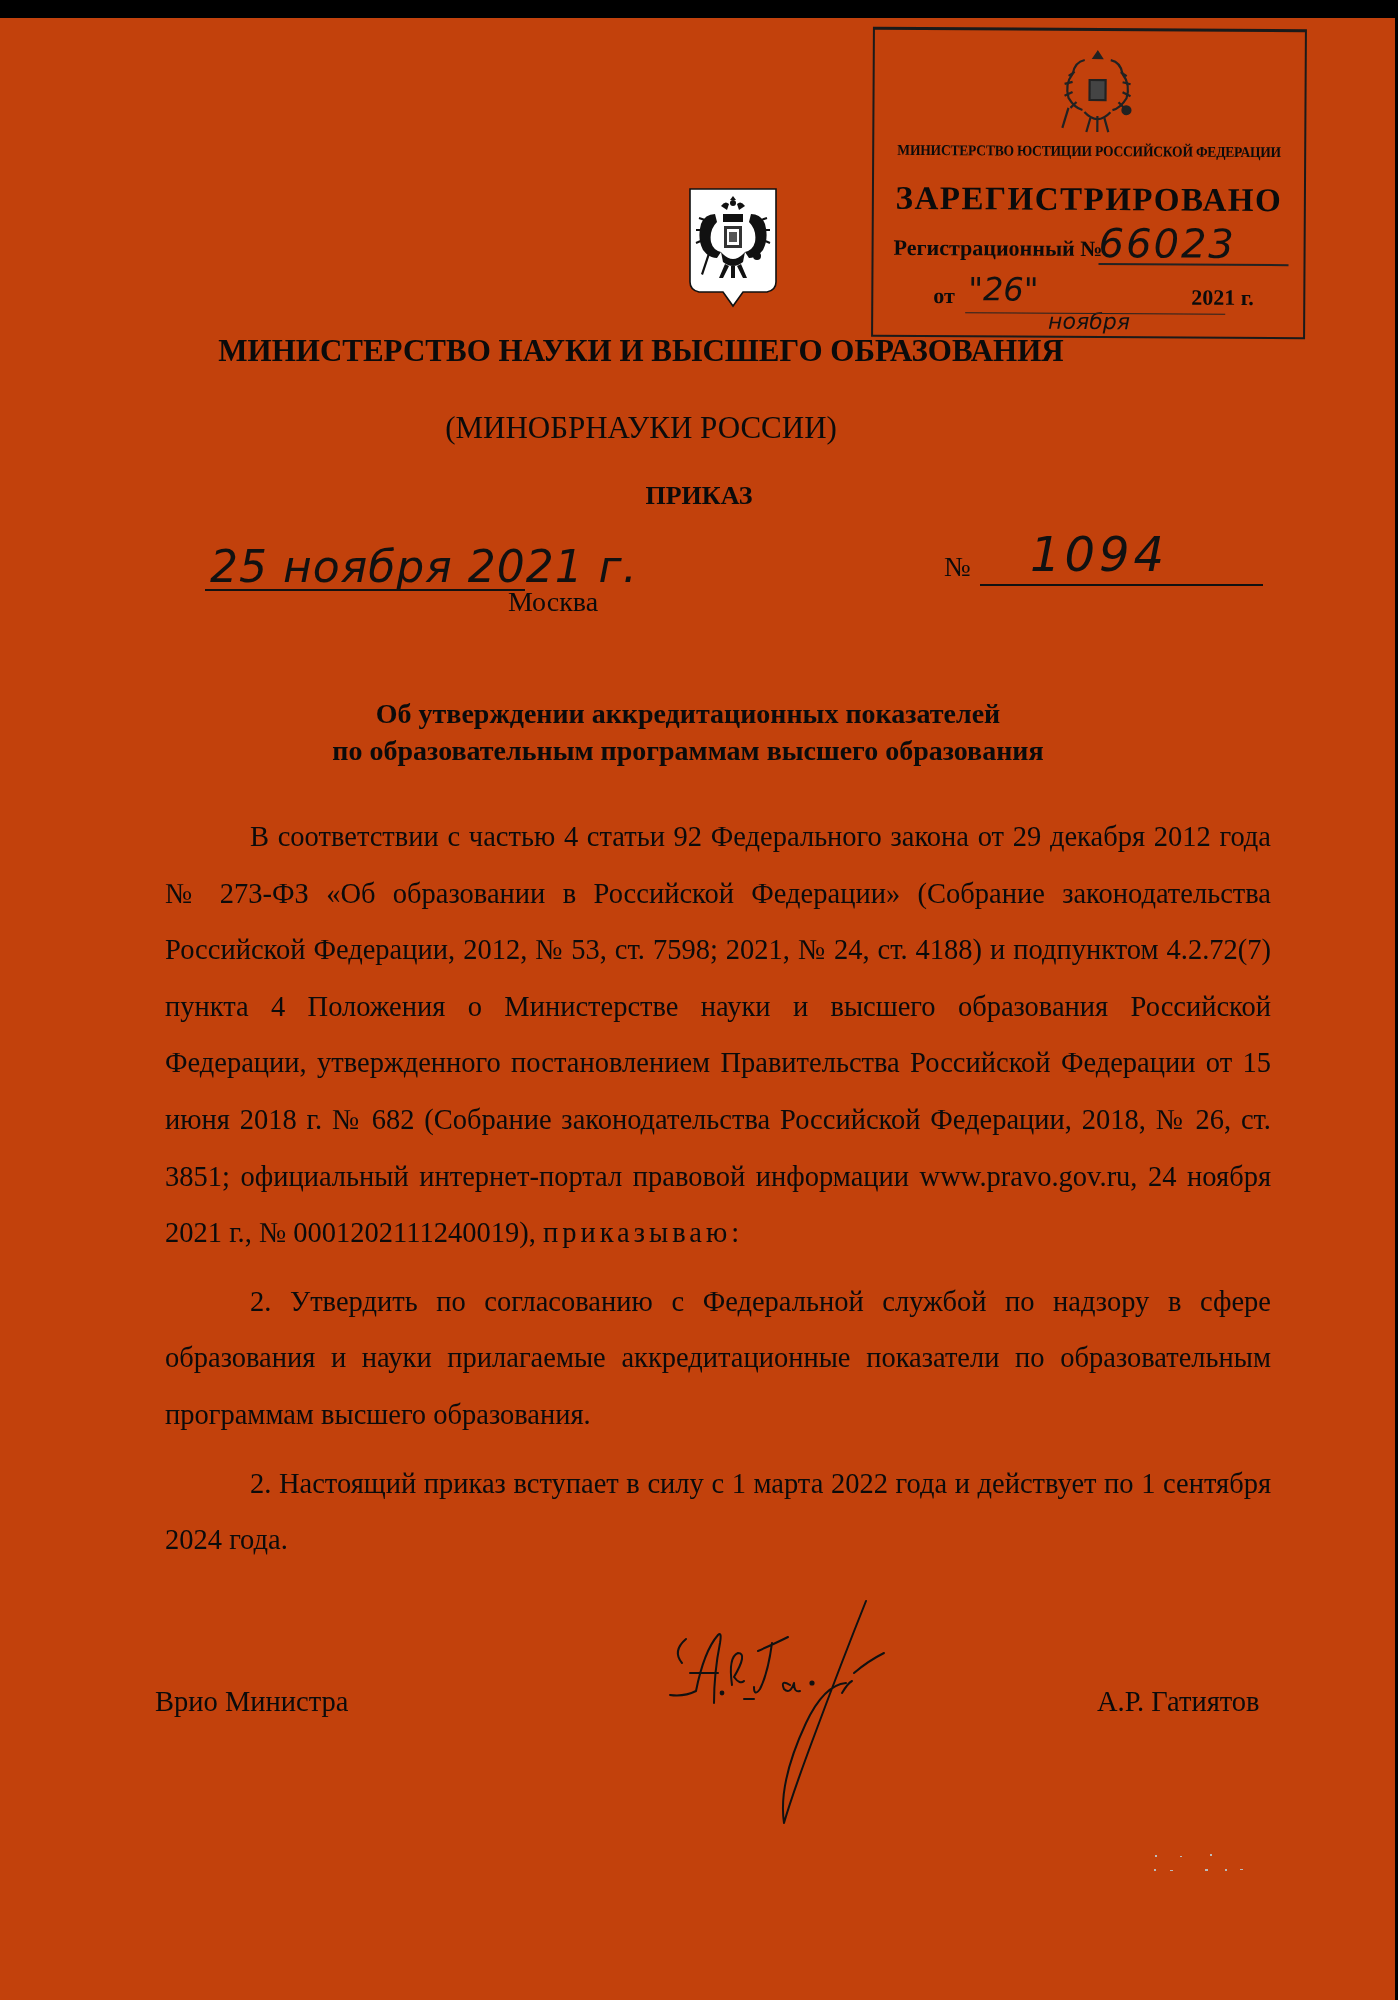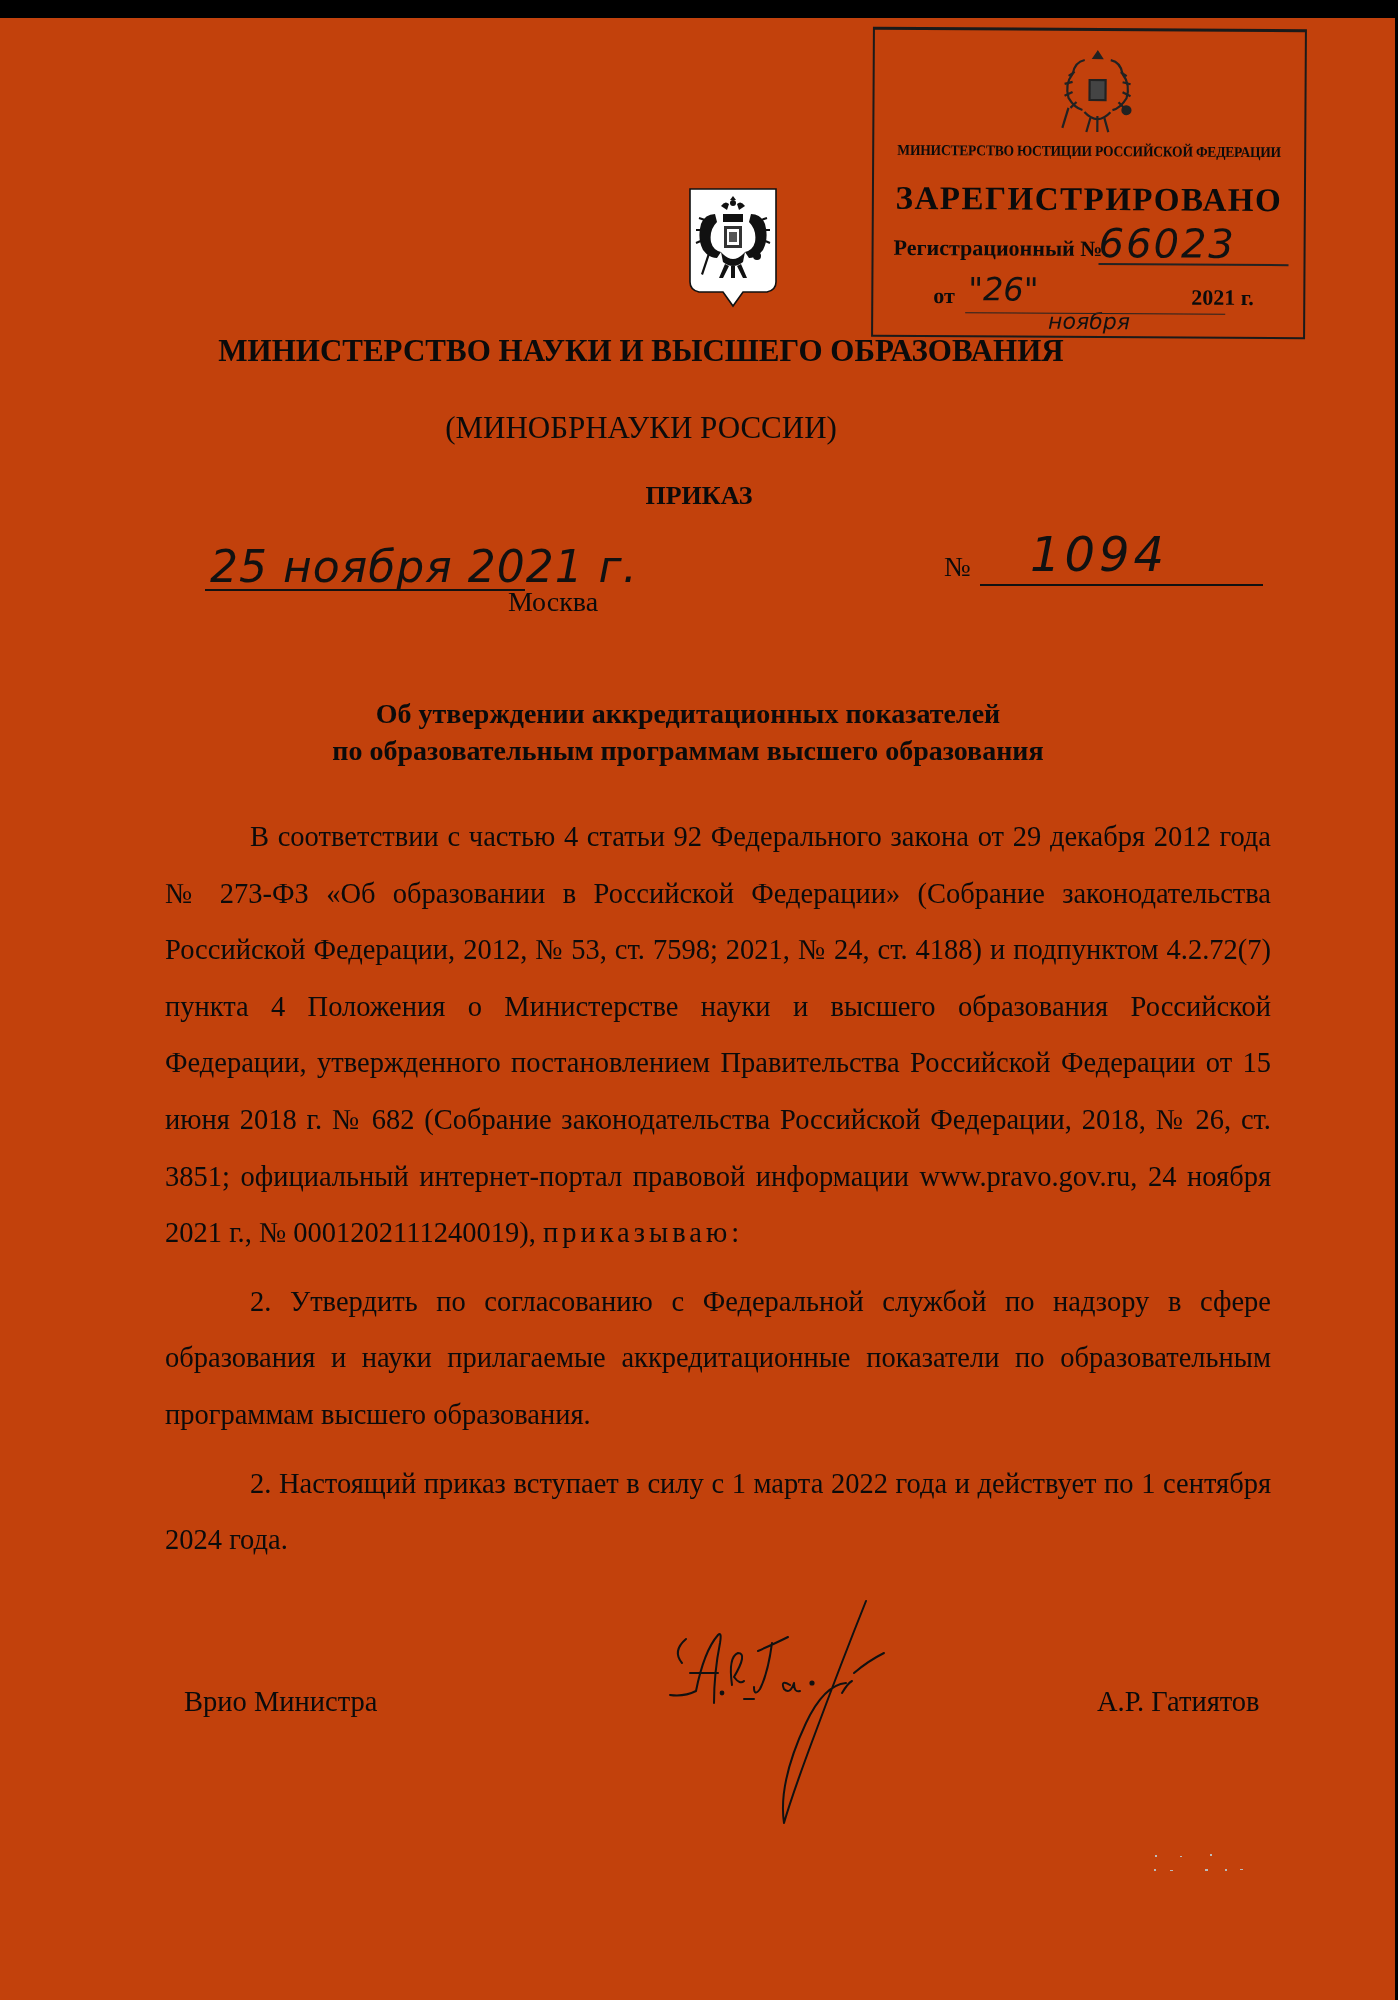--- a/index.html
+++ b/index.html
@@ -74,21 +74,21 @@
     font-weight: bold; font-size: 28px; line-height: 37px; top: 677px;
   }
 
   .body {
     position: absolute; left: 153px; width: 1130px; font-size: 28.5px; line-height: 56.6px;
     text-align: justify;
   }
   .body p { margin: 12px; text-indent: 85px; text-align: justify; }
   .spaced { letter-spacing: 4px; }
 
-  .signer-title { position: absolute; left: 155px; top: 1668px; font-size: 28.5px; margin-left: 29px; }
+  .signer-title { position: absolute; left: 155px; top: 1668px; font-size: 28.5px; }
   .signer-name { position: absolute; left: 1097px; top: 1668px; font-size: 28.5px; }
   .signature { position: absolute; left: 660px; top: 1575px; width: 240px; height: 235px; }
   .scan-specks { position: absolute; left: 1150px; top: 1835px; width: 100px; height: 30px; }
 </style>
 </head>
 <body>
 
 <div class="page">
 
   <div class="stamp">

